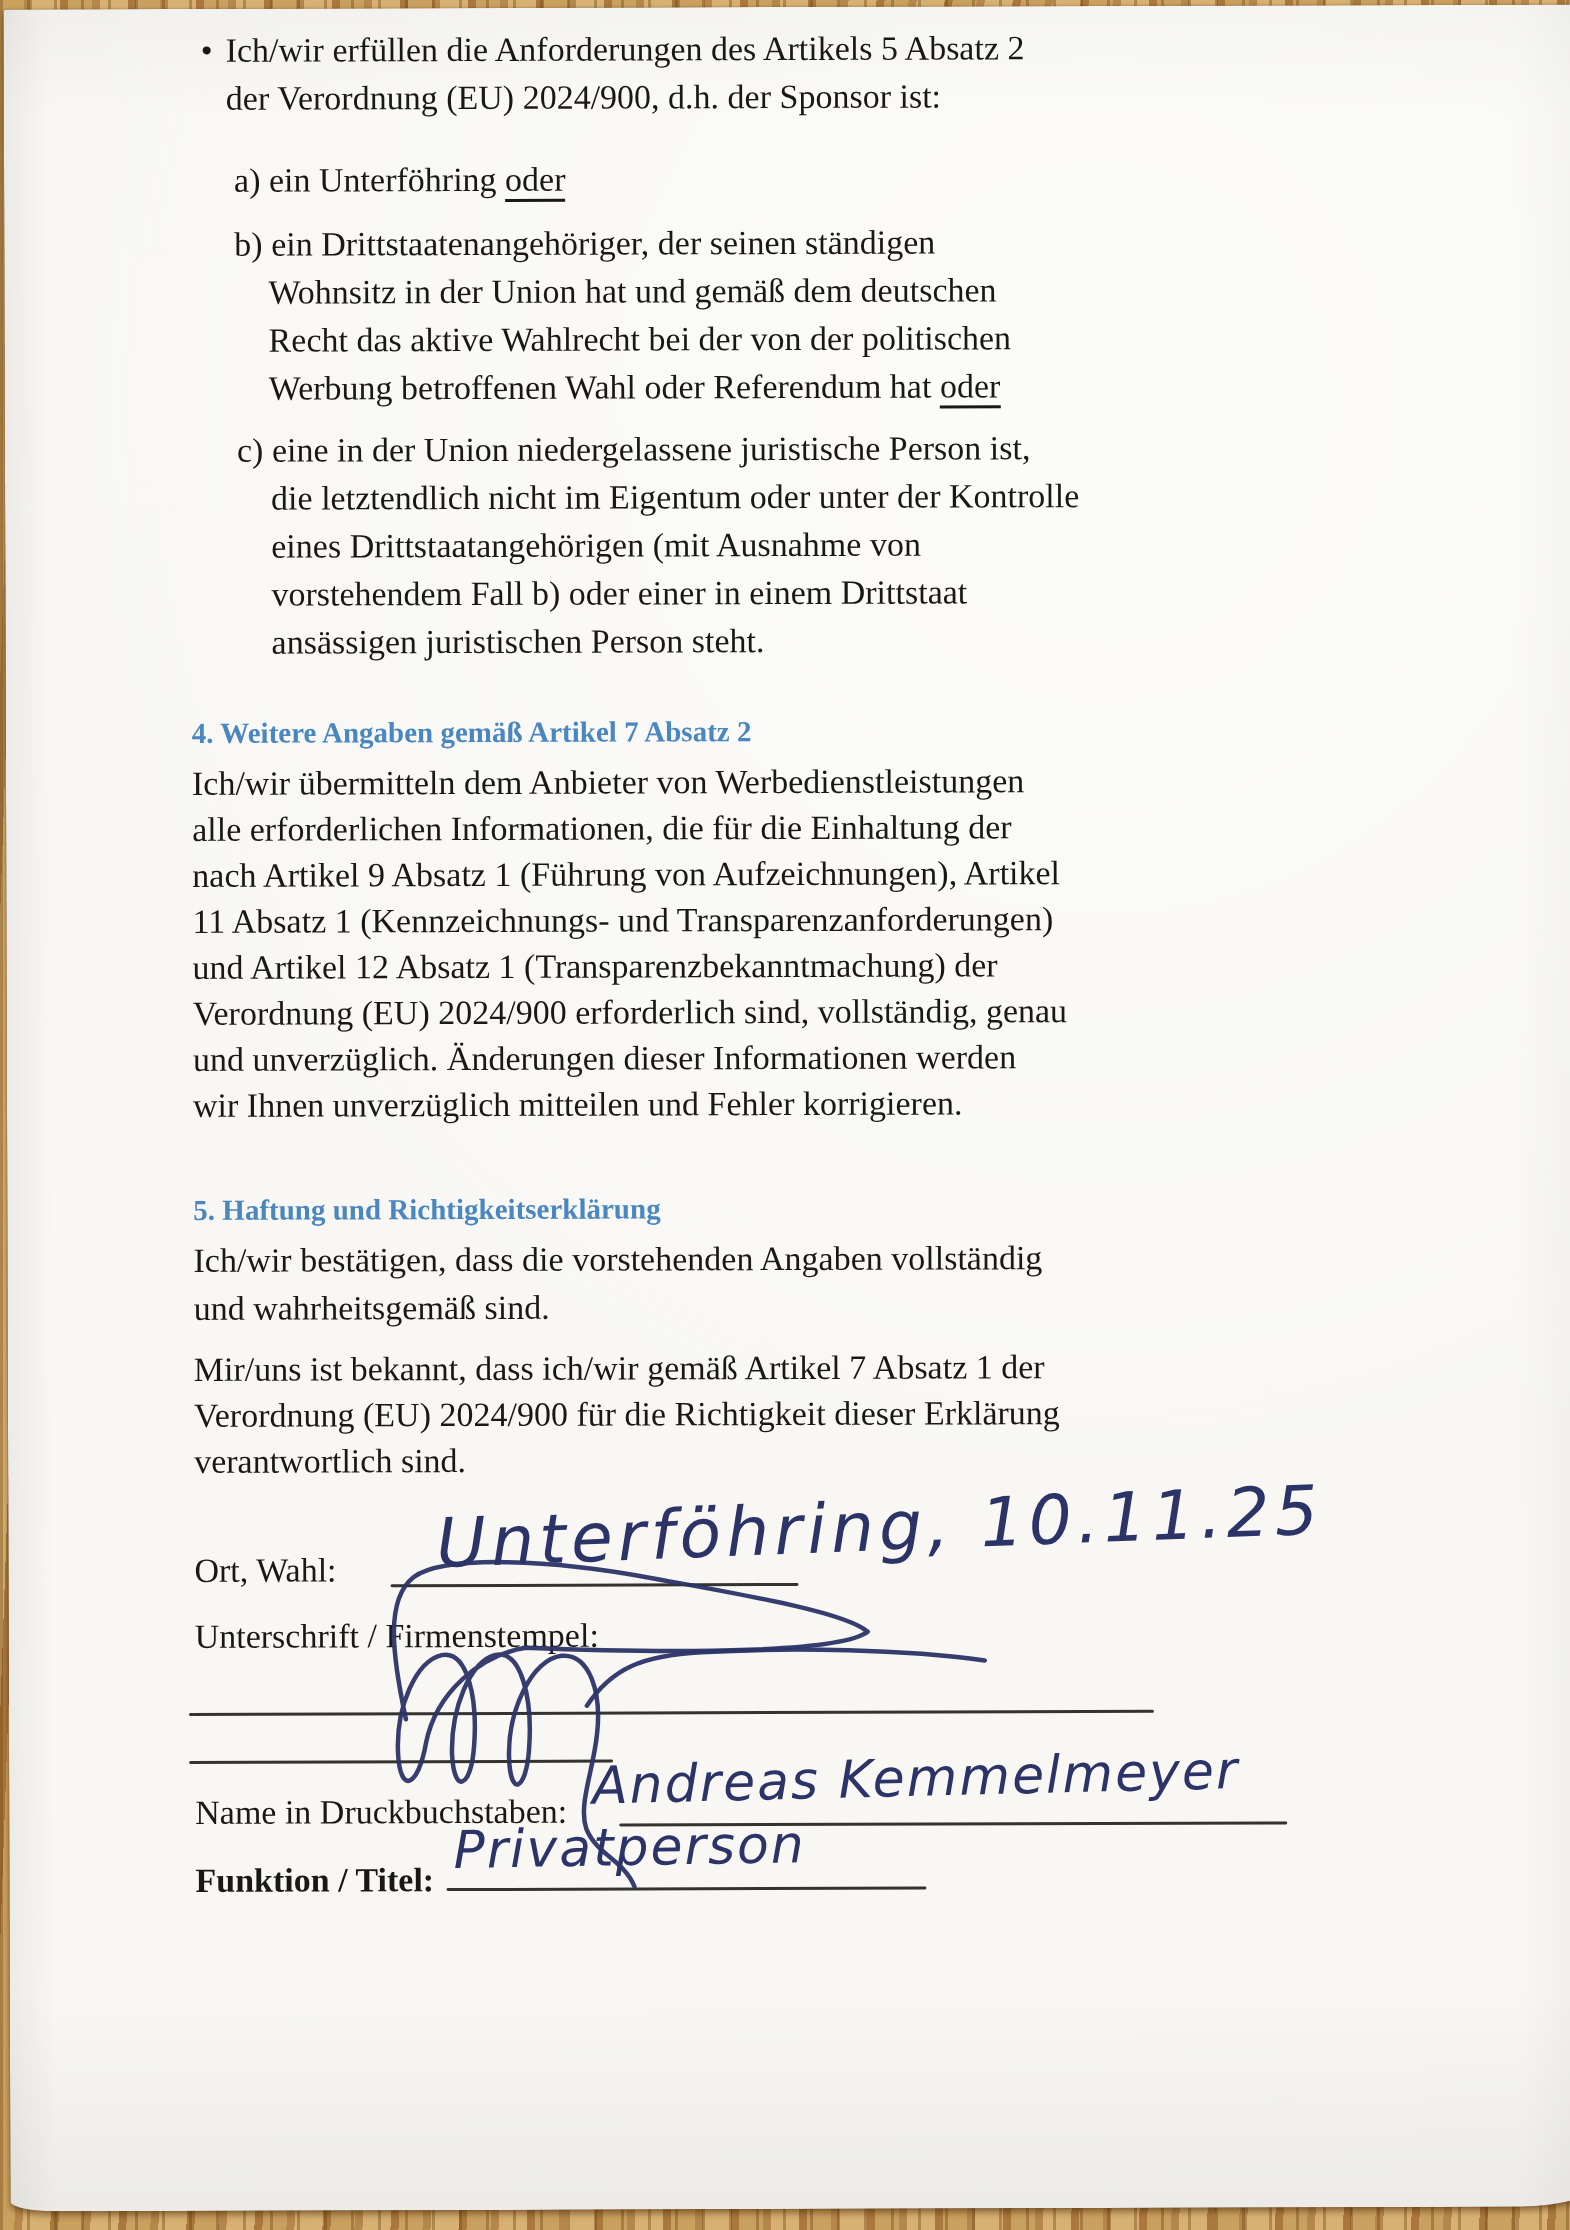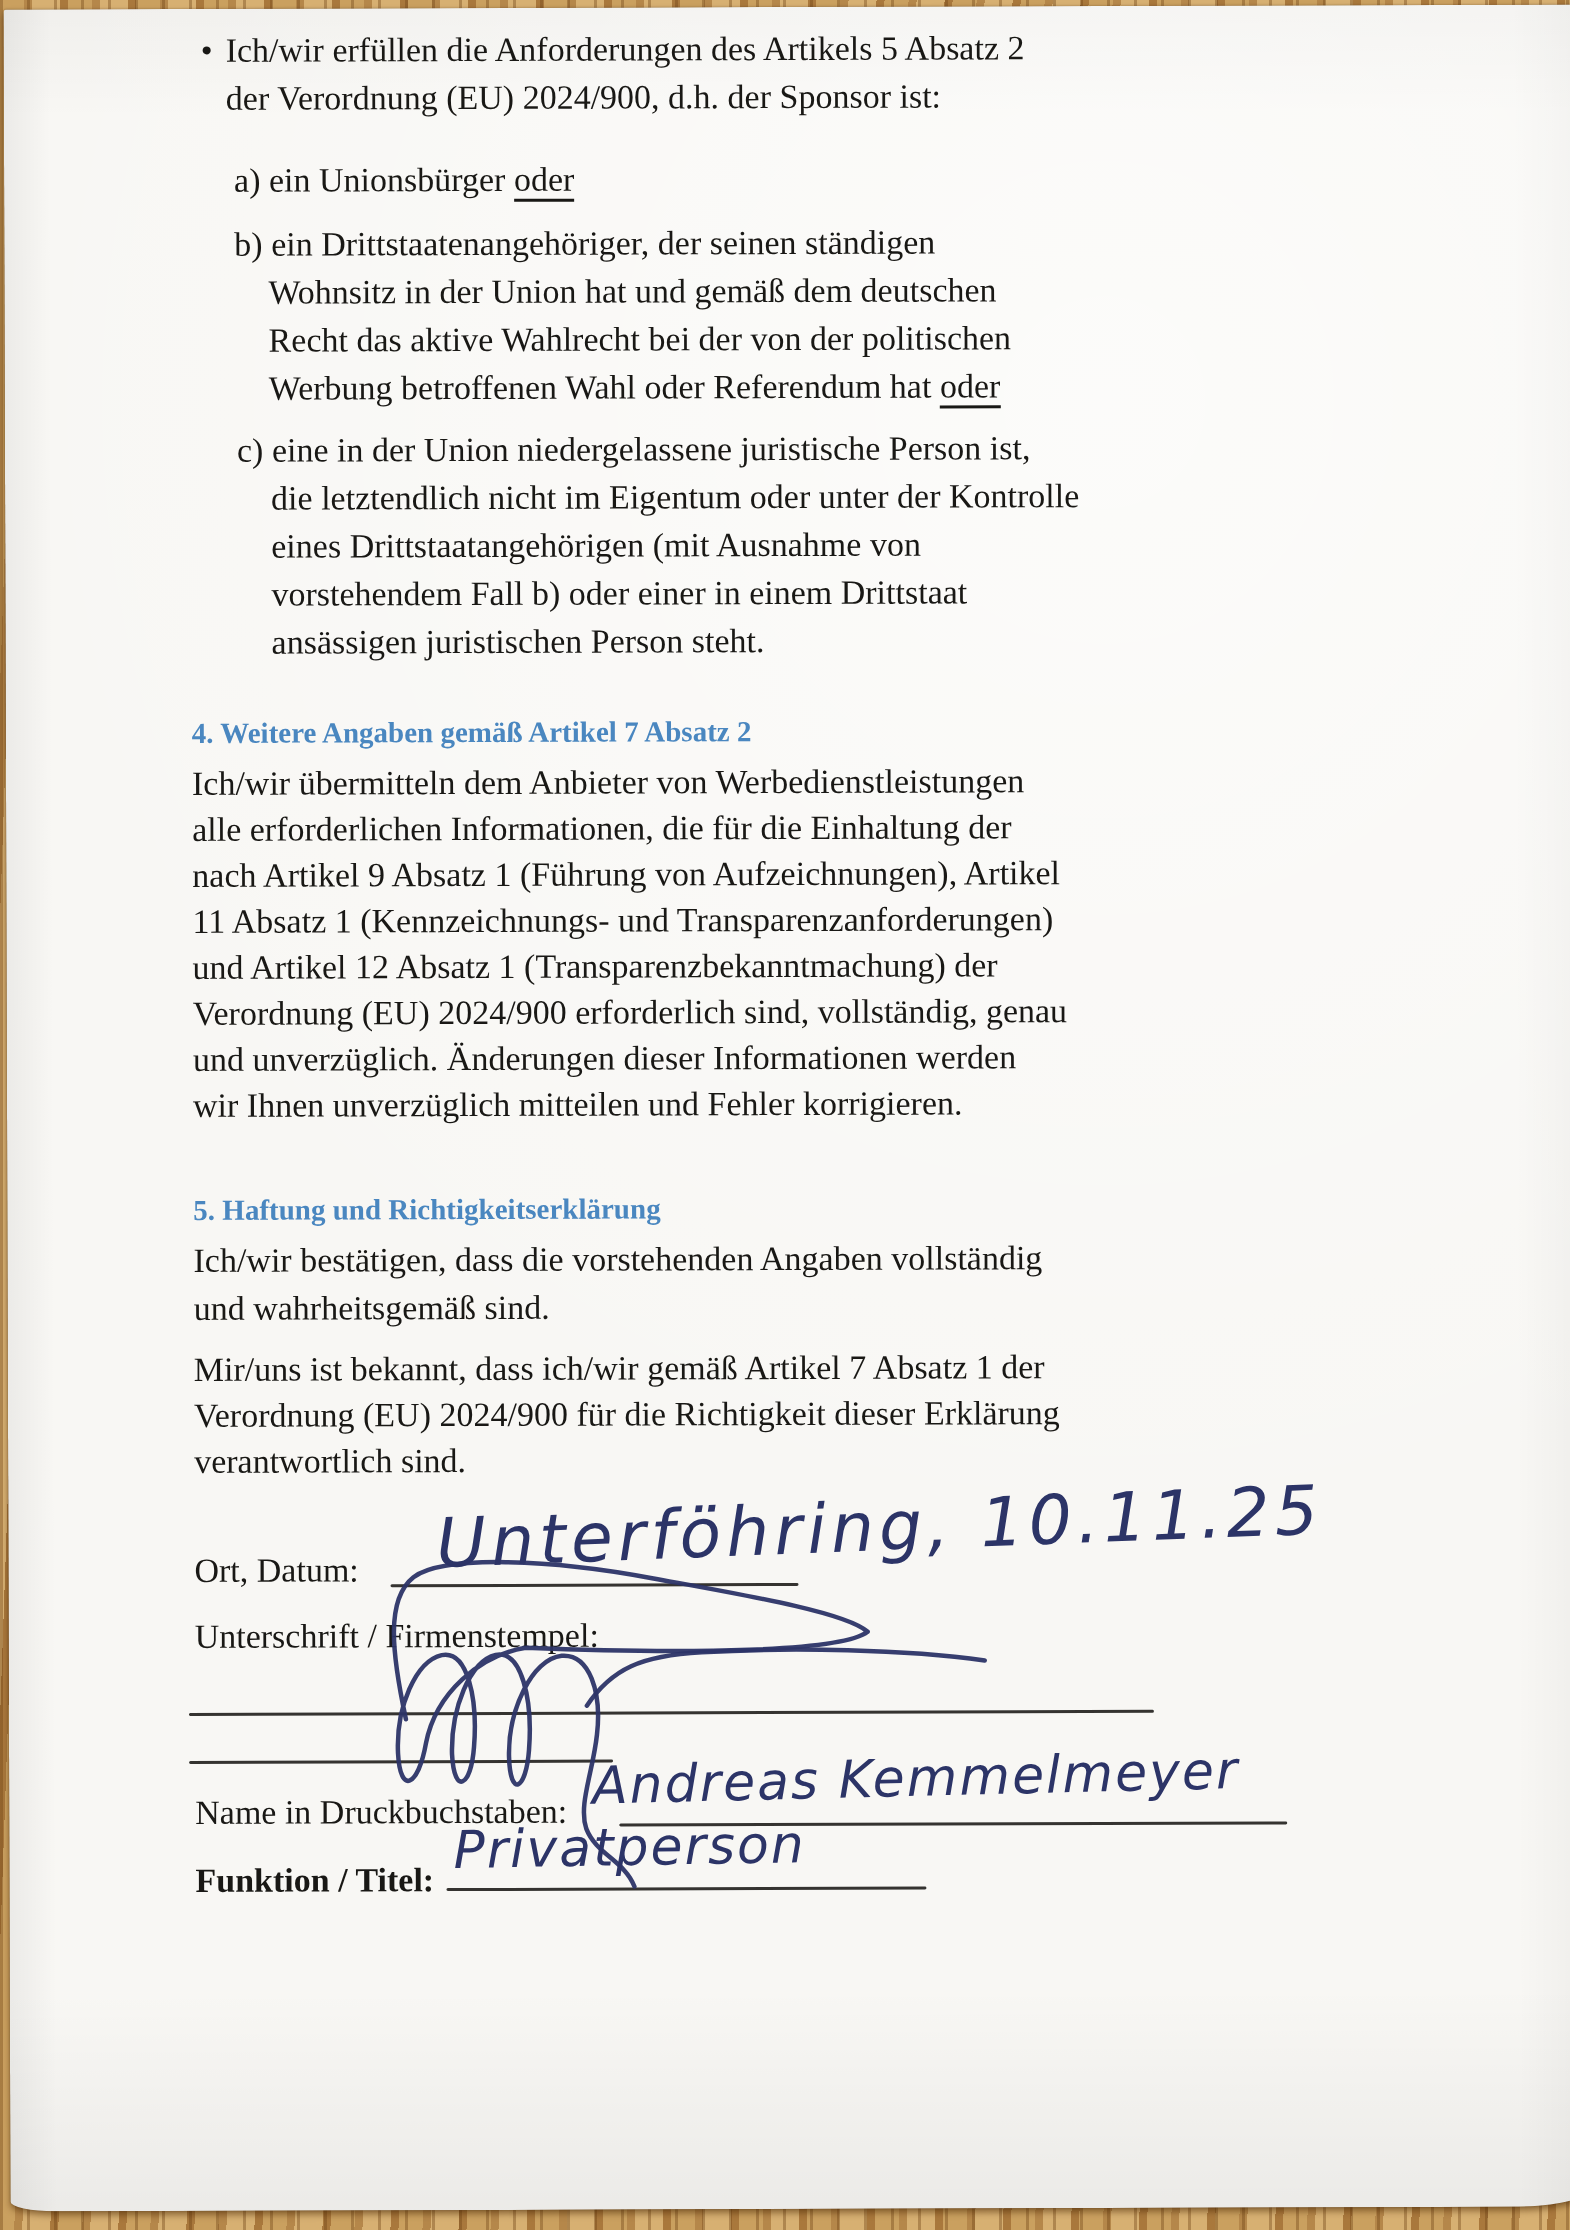--- a/index.html
+++ b/index.html
@@ -37,37 +37,37 @@
 </head>
 <body>
 
 <div class="scene">
   <div class="paper">
 
     <span class="bullet">•</span>
 
     <div class="blk lh48" style="left:222px;top:18px;"><div class="tl"><span>Ich/wir erfüllen die Anforderungen des Artikels 5 Absatz 2</span></div><div class="tl"><span>der Verordnung (EU) 2024/900, d.h. der Sponsor ist:</span></div></div>
 
-    <div class="blk lh48" style="left:230px;top:148px;"><div class="tl"><span>a) ein Unionsbürger </span><span class="u">oder</span></div></div>
+    <div class="blk lh48" style="left:230px;top:148px;"><div class="tl"><span>a) ein Unterföhring </span><span class="u">oder</span></div></div>
 
     <div class="blk lh48 hang" style="left:230px;top:212px;"><div class="tl"><span>b) ein Drittstaatenangehöriger, der seinen ständigen</span></div><div class="tl"><span>Wohnsitz in der Union hat und gemäß dem deutschen</span></div><div class="tl"><span>Recht das aktive Wahlrecht bei der von der politischen</span></div><div class="tl"><span>Werbung betroffenen Wahl oder Referendum hat </span><span class="u">oder</span></div></div>
 
     <div class="blk lh48 hang" style="left:232px;top:418px;"><div class="tl"><span>c) eine in der Union niedergelassene juristische Person ist,</span></div><div class="tl"><span>die letztendlich nicht im Eigentum oder unter der Kontrolle</span></div><div class="tl"><span>eines Drittstaatangehörigen (mit Ausnahme von</span></div><div class="tl"><span>vorstehendem Fall b) oder einer in einem Drittstaat</span></div><div class="tl"><span>ansässigen juristischen Person steht.</span></div></div>
 
     <div class="heading" style="left:186px;top:706px;">4. Weitere Angaben gemäß Artikel 7 Absatz 2</div>
 
     <div class="blk lh46" style="left:186px;top:752px;"><div class="tl"><span>Ich/wir übermitteln dem Anbieter von Werbedienstleistungen</span></div><div class="tl"><span>alle erforderlichen Informationen, die für die Einhaltung der</span></div><div class="tl"><span>nach Artikel 9 Absatz 1 (Führung von Aufzeichnungen), Artikel</span></div><div class="tl"><span>11 Absatz 1 (Kennzeichnungs- und Transparenzanforderungen)</span></div><div class="tl"><span>und Artikel 12 Absatz 1 (Transparenzbekanntmachung) der</span></div><div class="tl"><span>Verordnung (EU) 2024/900 erforderlich sind, vollständig, genau</span></div><div class="tl"><span>und unverzüglich. Änderungen dieser Informationen werden</span></div><div class="tl"><span>wir Ihnen unverzüglich mitteilen und Fehler korrigieren.</span></div></div>
 
     <div class="heading" style="left:186px;top:1183px;">5. Haftung und Richtigkeitserklärung</div>
 
     <div class="blk lh48" style="left:186px;top:1228px;"><div class="tl"><span>Ich/wir bestätigen, dass die vorstehenden Angaben vollständig</span></div><div class="tl"><span>und wahrheitsgemäß sind.</span></div></div>
 
     <div class="blk lh46" style="left:186px;top:1338px;"><div class="tl"><span>Mir/uns ist bekannt, dass ich/wir gemäß Artikel 7 Absatz 1 der</span></div><div class="tl"><span>Verordnung (EU) 2024/900 für die Richtigkeit dieser Erklärung</span></div><div class="tl"><span>verantwortlich sind.</span></div></div>
 
-    <div class="label" style="left:186px;top:1540px;">Ort, Datum:</div>
+    <div class="label" style="left:186px;top:1540px;">Ort, Wahl:</div>
     <div class="rule" style="left:382px;top:1576px;width:408px;"></div>
     <div class="hw" style="left:428px;top:1496px;font-size:68px;letter-spacing:5px;transform:rotate(-2deg);">Unterföhring, 10.11.25</div>
 
     <div class="label" style="left:186px;top:1606px;">Unterschrift / Firmenstempel:</div>
     <div class="rule" style="left:180px;top:1704px;width:965px;"></div>
     <div class="rule" style="left:180px;top:1752px;width:424px;"></div>
 
     <div class="label" style="left:186px;top:1782px;">Name in Druckbuchstaben:</div>
     <div class="rule" style="left:610px;top:1816px;width:668px;"></div>
     <div class="hw" style="left:583px;top:1748px;font-size:52px;letter-spacing:2px;transform:rotate(-1.2deg);">Andreas Kemmelmeyer</div>

